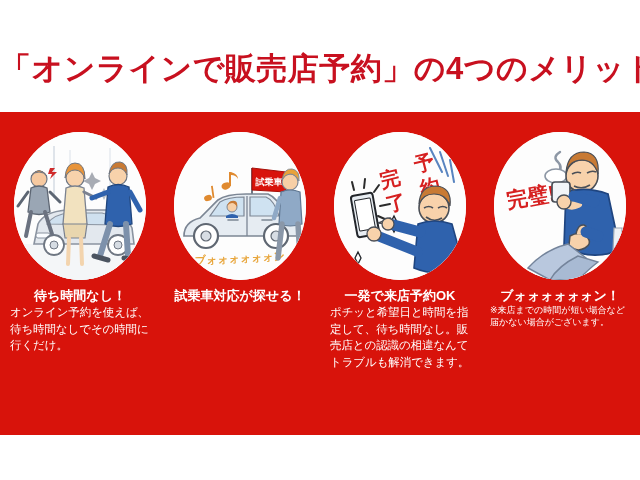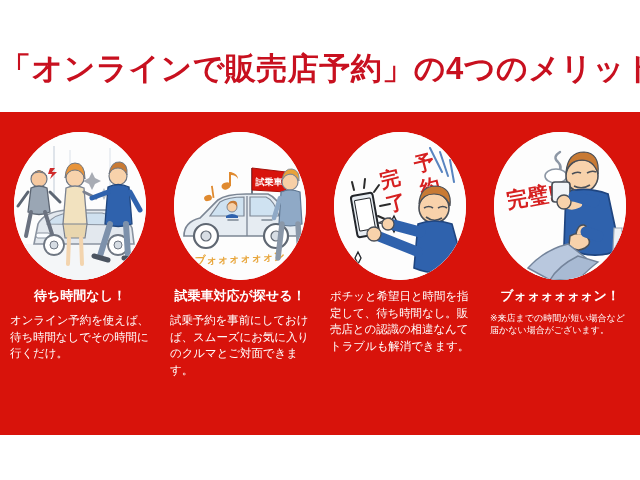--- a/index.html
+++ b/index.html
@@ -56,32 +56,32 @@
   
   .col-heading{
     margin-top:8px;
     color:#ffffff;
     font-size:13px;font-weight:bold;
     text-align:center;
     line-height:16px;
     white-space:nowrap;
   }
   .col-body{
-    margin-top:8px;
+    margin-top:0;
     color:#ffffff;
     font-size:11.5px;
     line-height:16.5px;
     text-align:left;
     width:100%;
     padding:0 4px;
     box-sizing:border-box;
     letter-spacing:-0.1px;
   }
   .col-note{
-    margin-top:8px;
+    margin-top:0;
     color:#ffffff;
     font-size:9px;
     line-height:12px;
     text-align:left;
     width:100%;
     padding:0 4px;
     box-sizing:border-box;
   }
   .footer-white{
     position:absolute;left:0;top:435px;width:640px;height:45px;background:#ffffff;
@@ -194,21 +194,20 @@
               <circle cx="116" cy="50" r="8" fill="#f7cfa6" stroke="#7c8694" stroke-width="1.2"></circle>
               <path d="M108 48 Q110 36 118 37 Q126 38 125 49 Q122 42 116 42 Q111 42 108 48 Z" fill="#e8a23a" stroke="#7c8694" stroke-width="0.9"></path>
               <path d="M107 60 Q116 56 126 60 L128 92 Q116 96 105 92 Z" fill="#8fa9c6" stroke="#5f7792" stroke-width="1.2"></path>
               <path d="M106 66 L100 86" stroke="#8fa9c6" stroke-width="4.5" stroke-linecap="round"></path>
               <path d="M108 92 L104 126" stroke="#8a97a8" stroke-width="5.5" stroke-linecap="round"></path>
               <path d="M124 92 L126 126" stroke="#8a97a8" stroke-width="5.5" stroke-linecap="round"></path>
             </svg>
           </div>
         </div>
         <div class="col-heading">試乗車対応が探せる！</div>
-        <div class="col-body">試乗予約を事前にしておけば、スムーズにお気に入りのクルマとご対面できます。</div>
       </div>
 
       <div class="col">
         <div class="circle-wrap">
           <div class="circle">
             <svg viewBox="0 0 132 148" xmlns="http://www.w3.org/2000/svg">
               <rect x="0" y="0" width="132" height="148" fill="#fdfdfd"></rect>
 
               <g stroke="#3b6fb5" stroke-width="2" stroke-linecap="round" opacity="0.85">
                 <line x1="96" y1="16" x2="108" y2="40"></line>
@@ -246,20 +245,21 @@
 
               <path d="M86 100 L56 92" stroke="#2f62ad" stroke-width="11" stroke-linecap="round"></path>
               <path d="M56 92 l-12 -1 l12 -5 Z" fill="#f8d2ab" stroke="#4a4f57" stroke-width="1.3"></path>
               <circle cx="54" cy="92" r="6" fill="#f8d2ab" stroke="#4a4f57" stroke-width="1.3"></circle>
 
               <path d="M84 120 L44 104" stroke="#2f62ad" stroke-width="10" stroke-linecap="round"></path>
               <circle cx="40" cy="102" r="7" fill="#f8d2ab" stroke="#4a4f57" stroke-width="1.3"></circle>
             </svg>
           </div>
         </div>
+        <div class="col-heading">一発で来店予約OK</div>
         <div class="col-body">ポチッと希望日と時間を指定して、待ち時間なし。販売店との認識の相違なんてトラブルも解消できます。</div>
       </div>
 
       <div class="col">
         <div class="circle-wrap">
           <div class="circle">
             <svg viewBox="0 0 132 148" xmlns="http://www.w3.org/2000/svg">
               <rect x="0" y="0" width="132" height="148" fill="#fdfdfd"></rect>
 
               <g>

